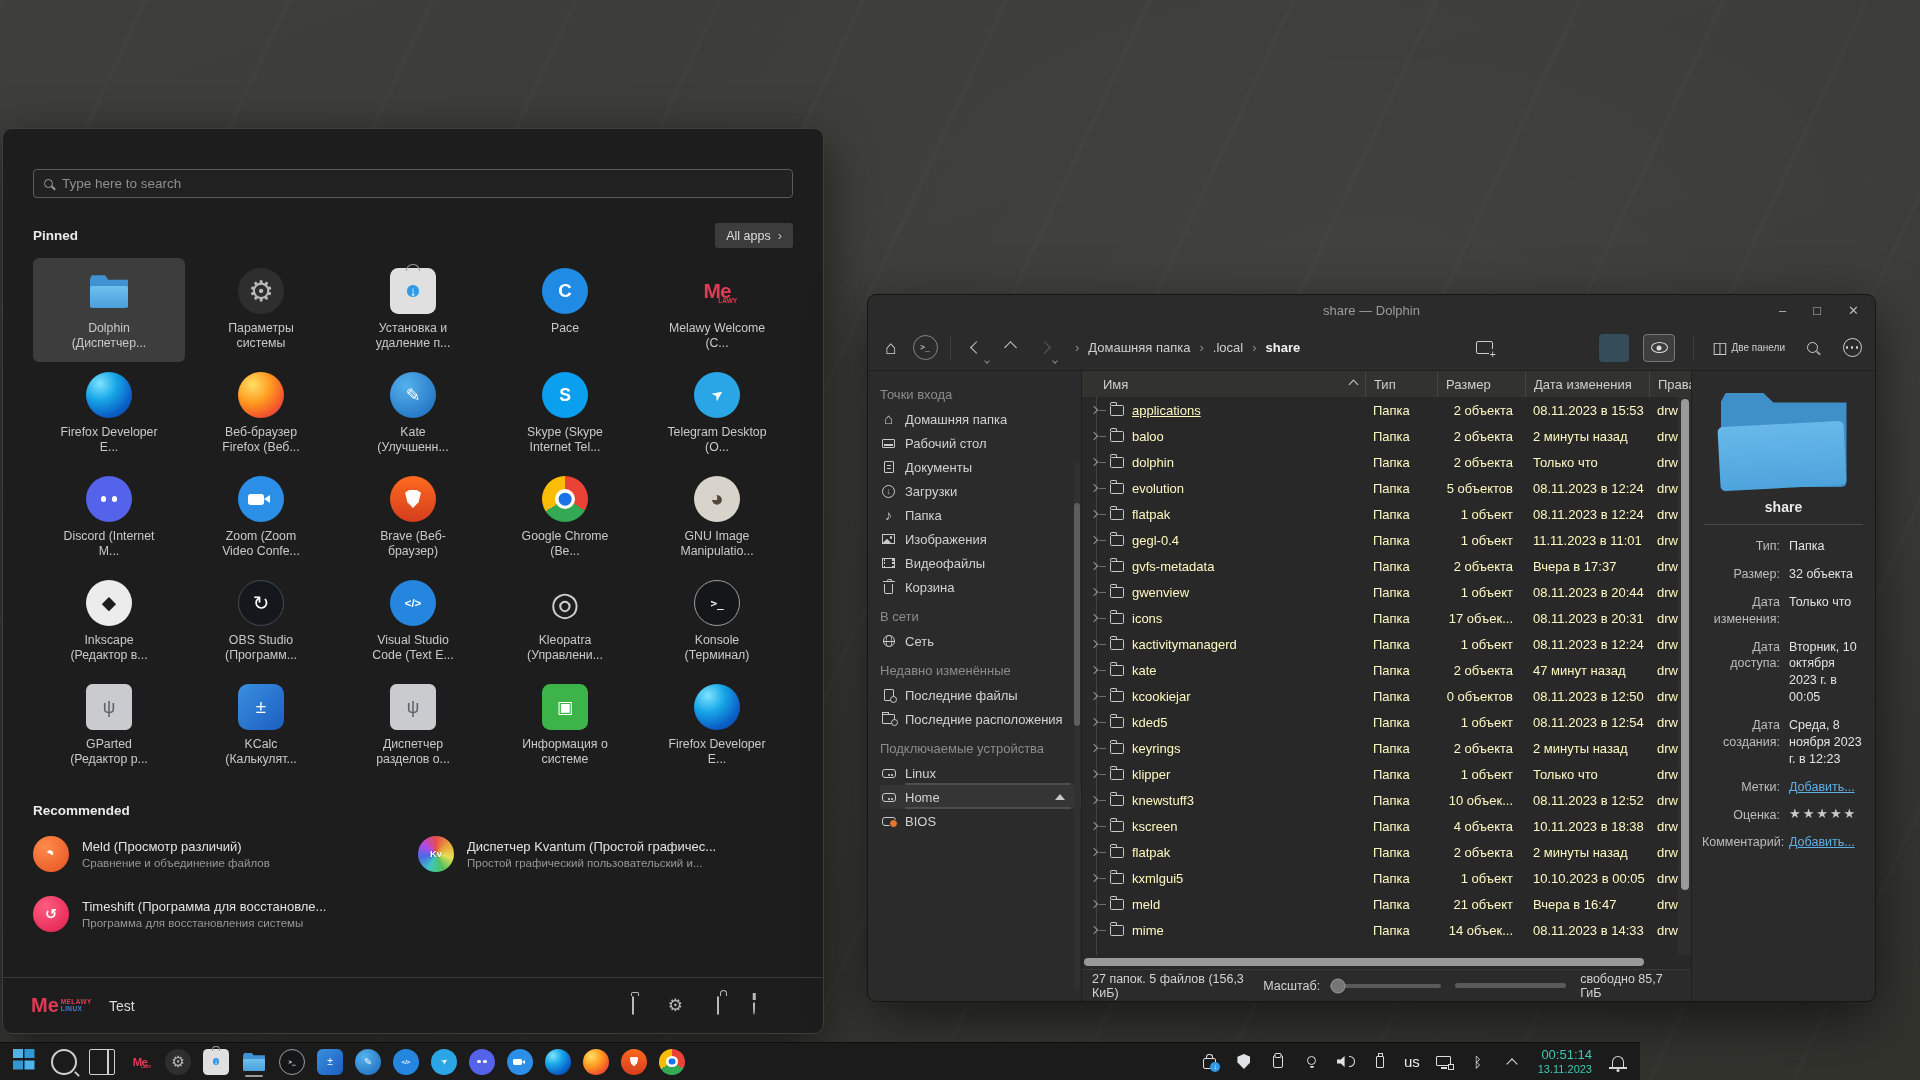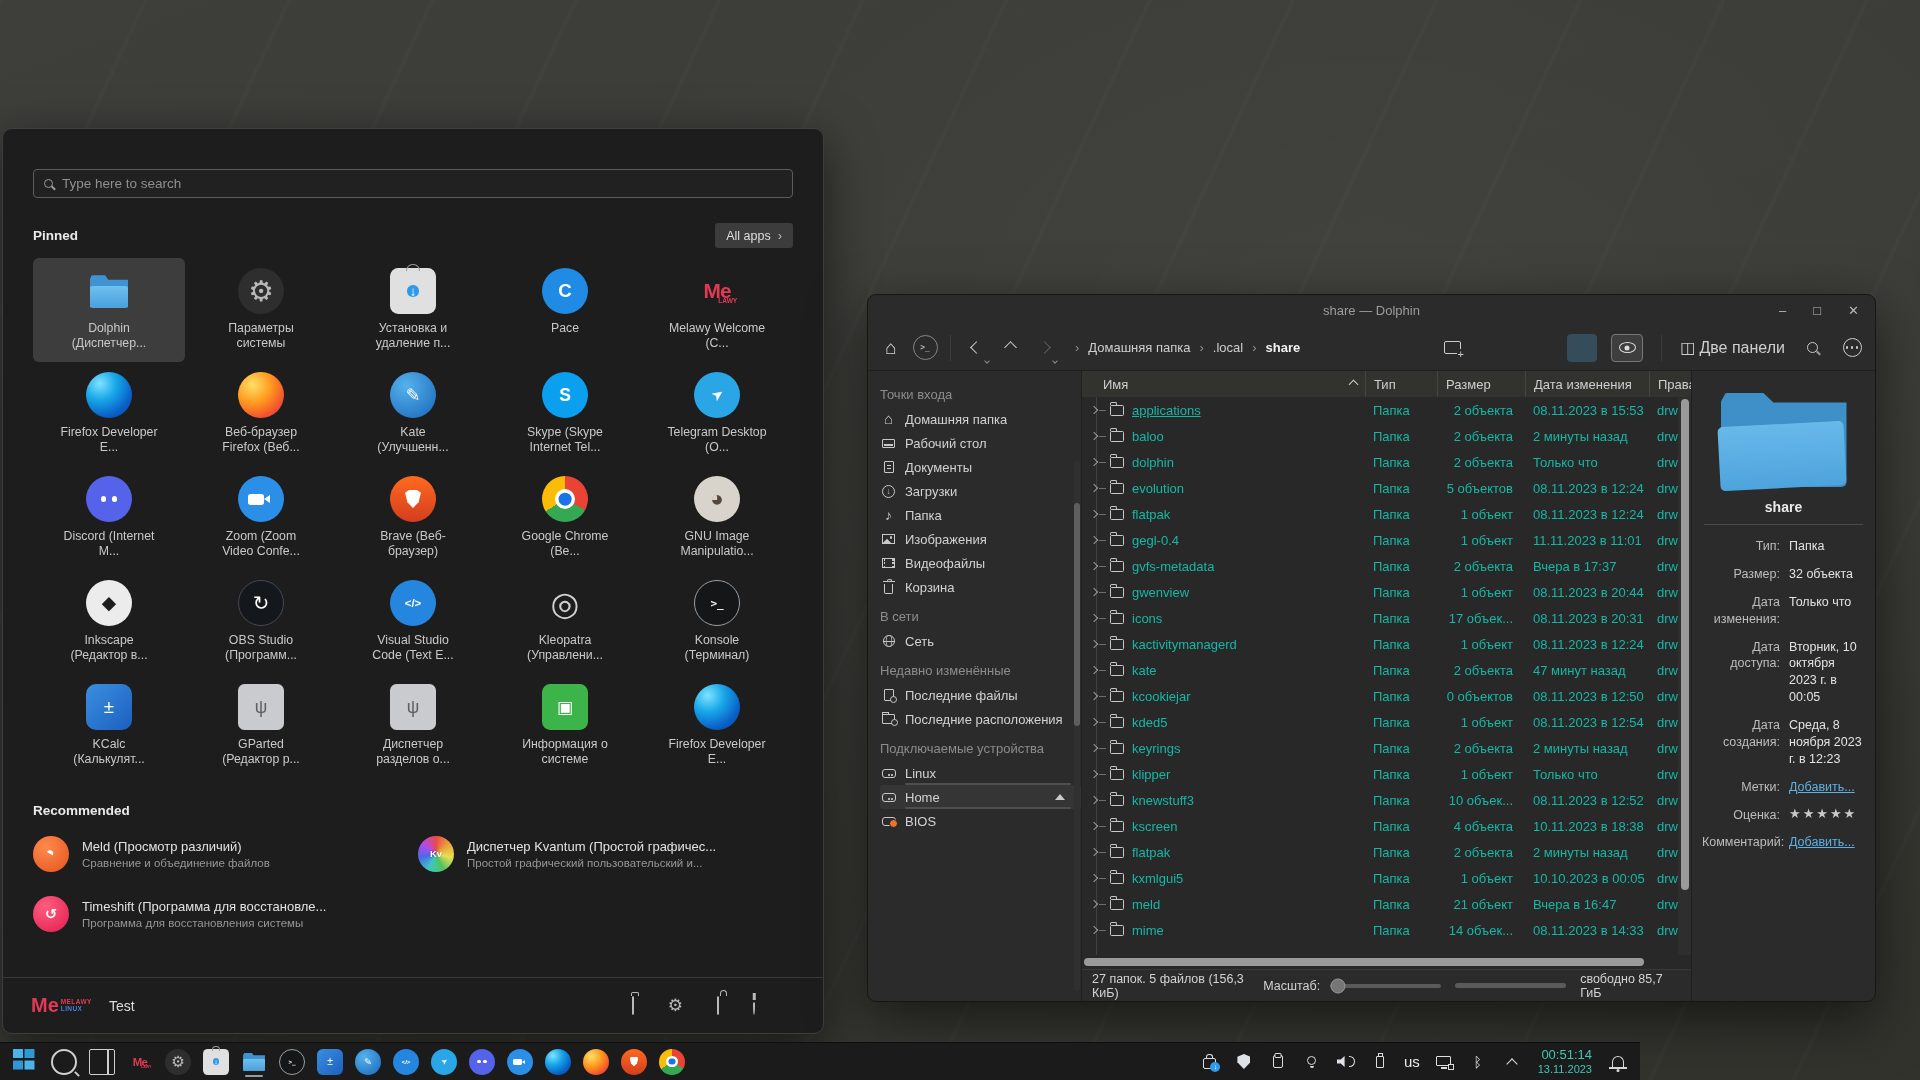--- a/index.html
+++ b/index.html
@@ -120,21 +120,21 @@
   .viewbtn{width:30px;height:28px;border-radius:4px;display:flex;align-items:center;justify-content:center}
   .viewbtn.active{background:rgba(80,160,215,.28)}
   .vi-icons::before{content:"";width:15px;height:15px;background:linear-gradient(#ccc,#ccc) 0 0/6px 6px,linear-gradient(#ccc,#ccc) 9px 0/6px 6px,linear-gradient(#ccc,#ccc) 0 9px/6px 6px,linear-gradient(#ccc,#ccc) 9px 9px/6px 6px;background-repeat:no-repeat}
   .vi-compact::before{content:"";width:16px;height:13px;background:linear-gradient(#ccc,#ccc) 0 0/4px 4px,linear-gradient(#ccc,#ccc) 6px 0/4px 4px,linear-gradient(#ccc,#ccc) 12px 0/4px 4px,linear-gradient(#ccc,#ccc) 0 9px/4px 4px,linear-gradient(#ccc,#ccc) 6px 9px/4px 4px,linear-gradient(#ccc,#ccc) 12px 9px/4px 4px;background-repeat:no-repeat}
   .vi-details::before{content:"";width:15px;height:14px;background:linear-gradient(#ddd,#ddd) 0 1px/3px 3px,linear-gradient(#ddd,#ddd) 6px 1px/9px 3px,linear-gradient(#ddd,#ddd) 0 6px/3px 3px,linear-gradient(#ddd,#ddd) 6px 6px/9px 3px,linear-gradient(#ddd,#ddd) 0 11px/3px 3px,linear-gradient(#ddd,#ddd) 6px 11px/9px 3px;background-repeat:no-repeat}
   .eyebtn{width:32px;height:28px;border:1px solid #777;background:#3e3e3e;border-radius:4px;display:flex;align-items:center;justify-content:center}
   .eye-icon{width:17px;height:11px;border:1.5px solid #ddd;border-radius:50%;position:relative}
   .eye-icon::before{content:"";position:absolute;left:50%;top:50%;transform:translate(-50%,-50%);width:5px;height:5px;border-radius:50%;background:#ddd}
   .split-icon{font-size:16px;color:#ccc;line-height:1}
   .split-icon::before{content:"◫"}
-  .splitlbl{font-size:16px;color:#cfcfcf;margin-left:4px}
+  .splitlbl{font-size:10px;color:#cfcfcf;margin-left:4px}
   .more-icon{width:19px;height:19px;border:1.5px solid #ccc;border-radius:50%;display:flex;align-items:center;justify-content:center}
   .more-icon::before{content:"";width:2.5px;height:2.5px;border-radius:50%;background:#ccc;box-shadow:-5px 0 0 #ccc,5px 0 0 #ccc}
 
   .dbody{flex:1;display:flex;min-height:0}
   
   .places{width:213px;flex:0 0 auto;padding:6px 0 0 12px;position:relative;font-size:13px;overflow:hidden}
   .ptitle{color:#8c8c8c;margin:10px 0 5px;font-size:13px}
   .prow{display:flex;align-items:center;gap:8px;height:24px;color:#d2d2d2;position:relative;padding-right:16px}
   .prow.device-current{background:rgba(255,255,255,.05);border-radius:3px}
   .pic{width:17px;display:flex;align-items:center;justify-content:center;color:#c9c9c9;flex:0 0 auto}
@@ -178,21 +178,21 @@
 
   
   .filearea{flex:1;display:flex;flex-direction:column;background:#282828;border-left:1px solid #1f1f1f;border-right:1px solid #1f1f1f;min-width:0}
   .fhead{height:26px;flex:0 0 auto;background:#32322f;display:flex;align-items:center;color:#cfcfcf;font-size:13px}
   .h-name{flex:1;padding-left:21px;display:flex;align-items:center;min-width:0}
   .sorticon{margin-left:auto;margin-right:8px;width:7px;height:7px;border-left:1.5px solid #ccc;border-bottom:1.5px solid #ccc;transform:rotate(135deg)}
   .h-type{width:72px;padding-left:8px;border-left:1px solid #454545;align-self:stretch;display:flex;align-items:center}
   .h-size{width:88px;padding-left:8px;border-left:1px solid #454545;align-self:stretch;display:flex;align-items:center}
   .h-date{width:124px;padding-left:8px;border-left:1px solid #454545;align-self:stretch;display:flex;align-items:center}
   .h-perm{width:42px;padding-left:8px;border-left:1px solid #454545;align-self:stretch;display:flex;align-items:center;overflow:hidden}
-  .rows{flex:1;overflow:hidden;position:relative;font-size:13px;color:#14b8a6}
+  .rows{flex:1;overflow:hidden;position:relative;font-size:13px;color:#fef9c3}
   .guide{position:absolute;left:14px;top:0;bottom:0;width:1px;background:rgba(255,255,255,.12)}
   .frow{height:26px;display:flex;align-items:center}
   .expander{margin-left:9px;width:6px;height:6px;border-left:1.4px solid #9a9a9a;border-bottom:1.4px solid #9a9a9a;transform:rotate(225deg);flex:0 0 auto}
   .dash{width:7px;height:1px;background:#6e6e6e;margin:0 4px 0 2px;flex:0 0 auto}
   .f-mini{width:14px;height:11px;border:1.3px solid #c9c9c9;border-radius:1.5px;position:relative;flex:0 0 auto}
   .f-mini::before{content:"";position:absolute;top:-3.5px;left:-1.3px;width:5px;height:2px;border:1.3px solid #c9c9c9;border-bottom:none;border-radius:2px 2px 0 0}
   .c-name{flex:1;padding-left:8px;white-space:nowrap;overflow:hidden;min-width:0}
   .name-underlined .c-name{text-decoration:underline}
   .c-type{width:72px;padding-left:8px;flex:0 0 auto}
   .c-size{width:88px;padding-right:12px;text-align:right;flex:0 0 auto;white-space:nowrap}
@@ -375,27 +375,27 @@
           <div class="ic kleopatra-icon"></div>
           <div class="tlabel">Kleopatra (Управлени...</div>
         </div>
 
         <div class="tile">
           <div class="ic konsole-icon"></div>
           <div class="tlabel">Konsole (Терминал)</div>
         </div>
 
         <div class="tile">
+          <div class="ic gparted-icon"></div>
+          <div class="tlabel">GParted (Редактор р...</div>
+        </div>
+
+        <div class="tile">
           <div class="ic kcalc-icon"></div>
           <div class="tlabel">KCalc (Калькулят...</div>
-        </div>
-
-        <div class="tile">
-          <div class="ic gparted-icon"></div>
-          <div class="tlabel">GParted (Редактор р...</div>
         </div>
 
         <div class="tile">
           <div class="ic partition-manager-icon"></div>
           <div class="tlabel">Диспетчер разделов о...</div>
         </div>
 
         <div class="tile">
           <div class="ic system-info-icon"></div>
           <div class="tlabel">Информация о системе</div>

